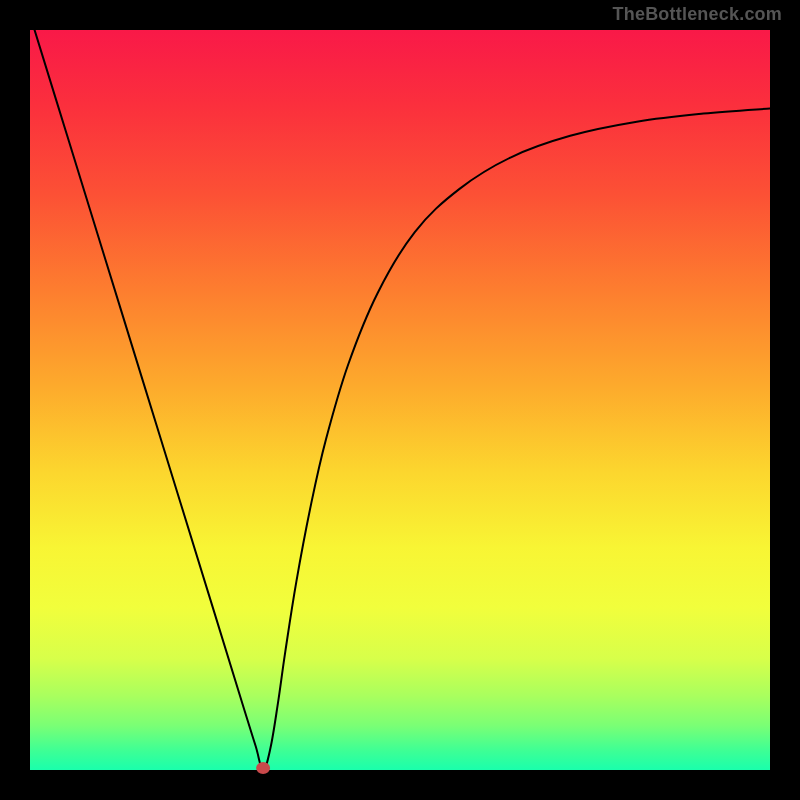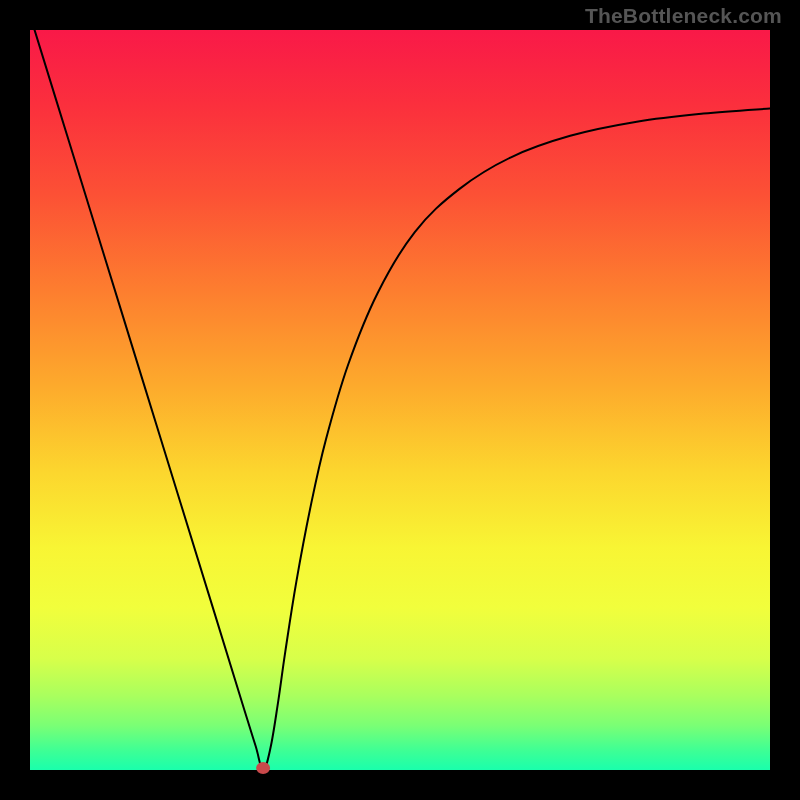--- a/index.html
+++ b/index.html
@@ -15,21 +15,21 @@
     position: relative;
     width: 800px;
     height: 800px;
     background: #000;
   }
   .watermark {
     position: absolute;
     top: 4px;
     right: 18px;
     color: #555;
-    font-size: 21px;
+    font-size: 18px;
     font-weight: 600;
     letter-spacing: 0.2px;
     user-select: none;
   }
   svg {
     position: absolute;
     top: 0;
     left: 0;
   }
 </style>

